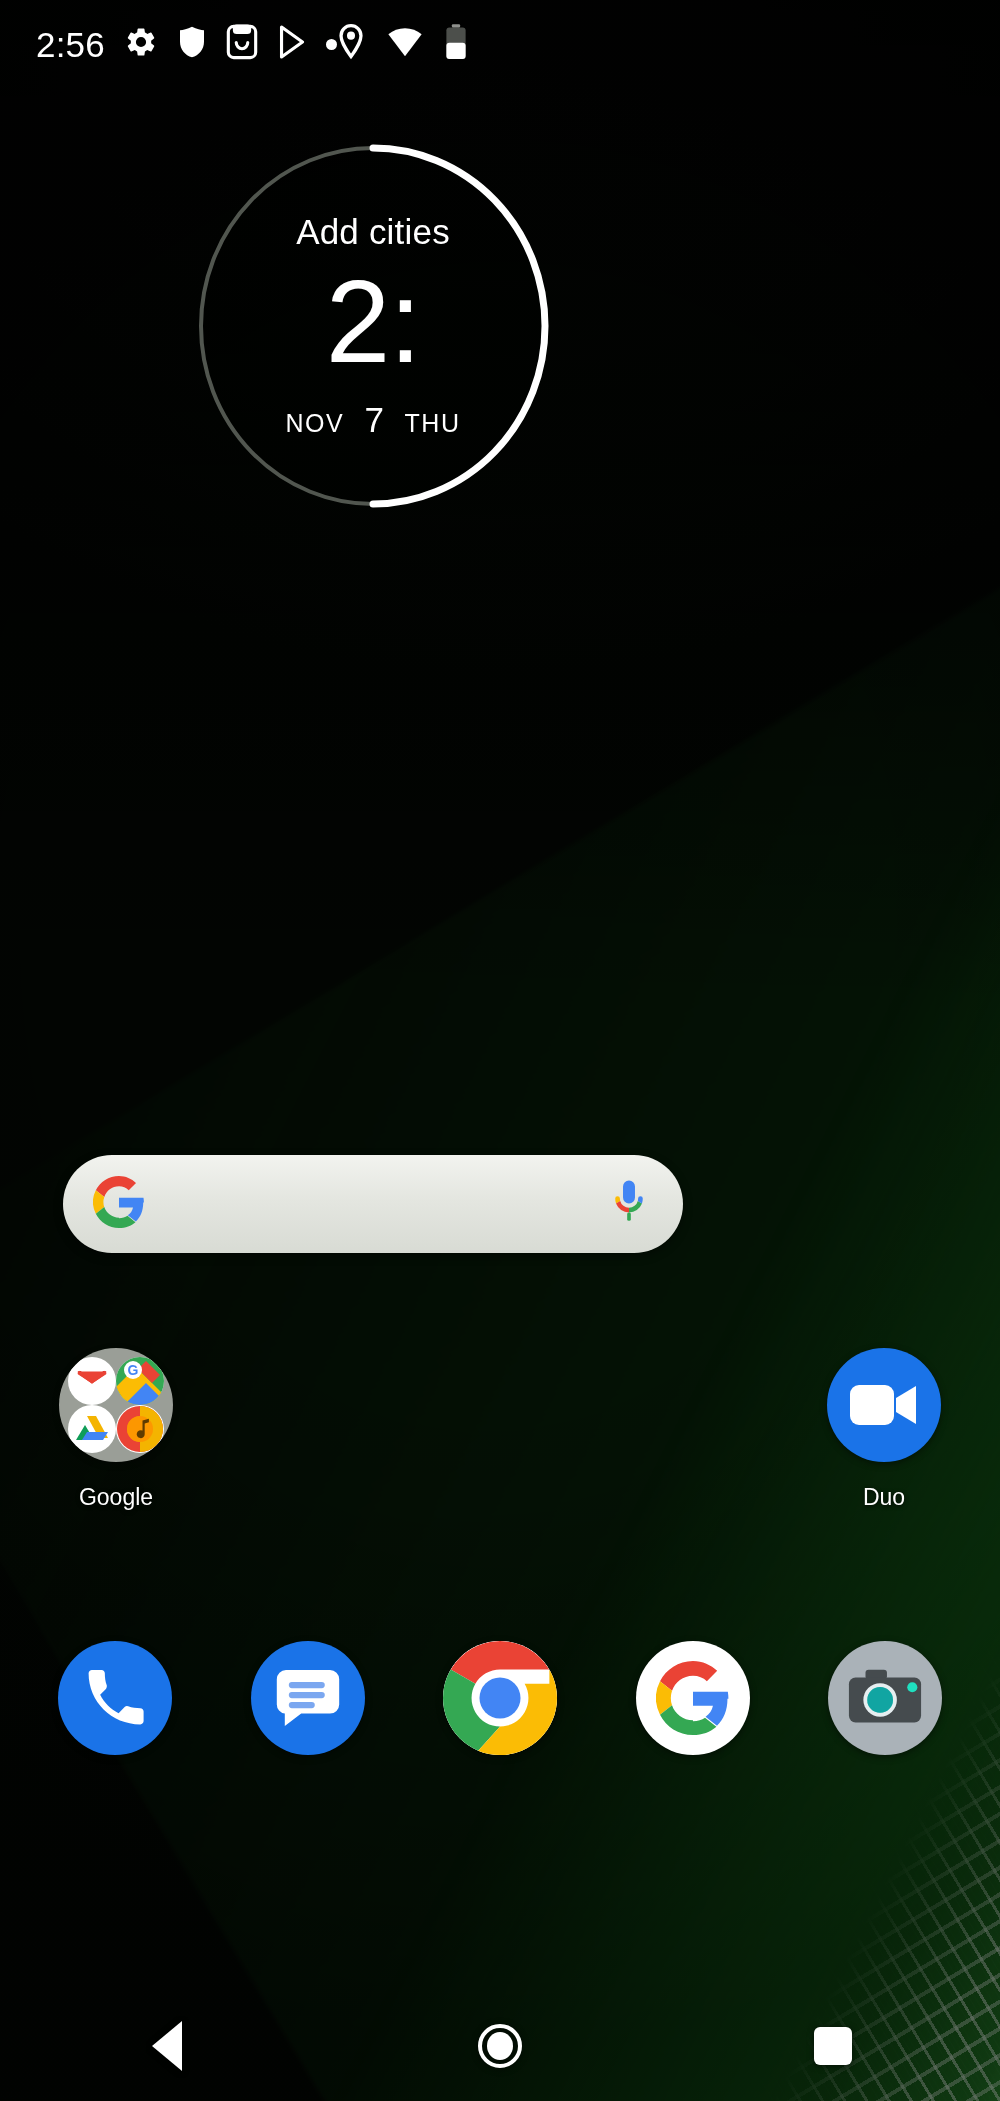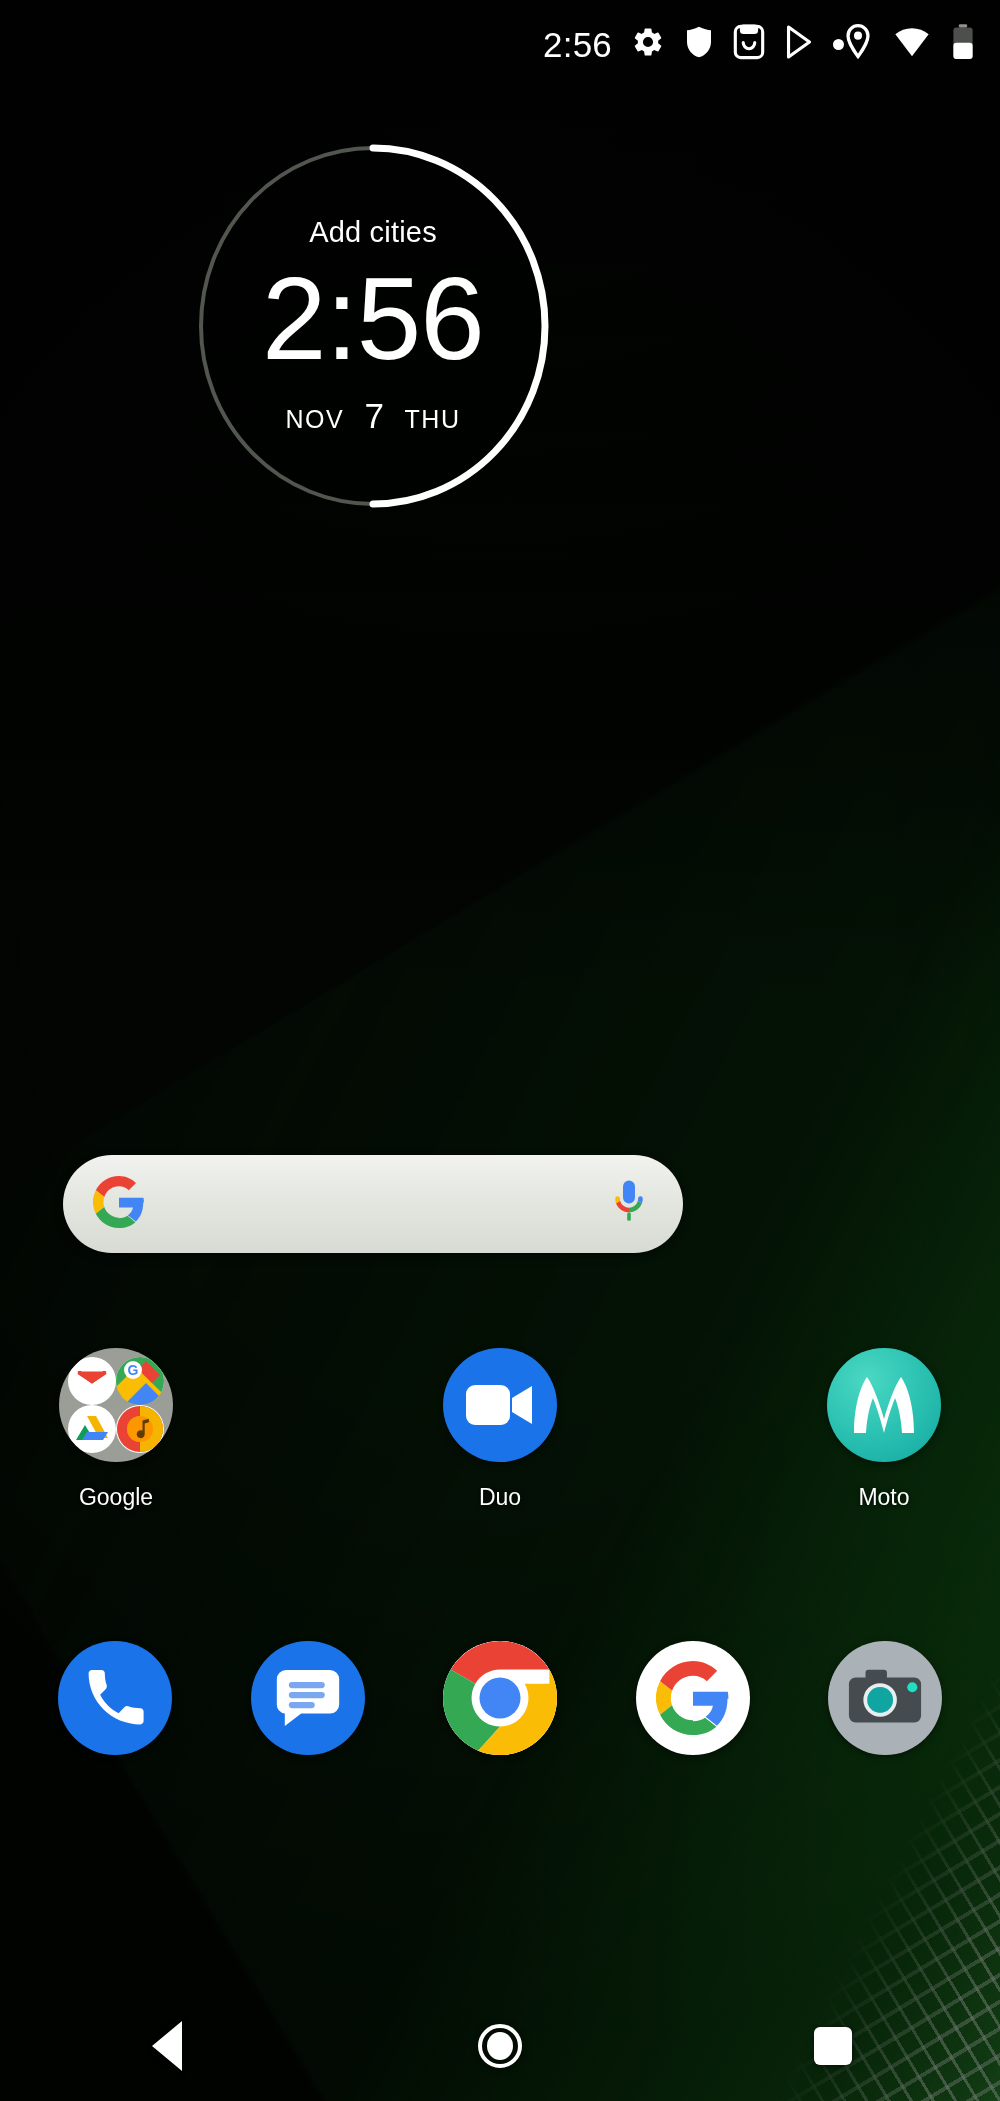--- a/index.html
+++ b/index.html
@@ -74,21 +74,21 @@
     background:linear-gradient(180deg, rgba(0,0,0,0.92) 0%, rgba(0,0,0,0.70) 45%, rgba(0,0,0,0) 100%);
   }
   .wp-vignette {
     position:absolute; inset:0;
     background:radial-gradient(ellipse 900px 1100px at 50% 45%, rgba(0,0,0,0) 40%, rgba(0,0,0,0.45) 100%);
   }
 
   
   #status-bar {
     position:absolute; left:0; top:0; width:1000px; height:88px;
-    display:flex; align-items:center; justify-content:flex-end;
+    display:flex; align-items:center; justify-content:flex-start;
     padding:0 26px 0 36px; z-index:40;
   }
   .sb-left, .sb-right { display:flex; align-items:center; }
   .sb-left { gap:19px; }
   .sb-right { gap:22px; }
   .sb-time {
     color:#fff; font-size:35px; font-weight:400; letter-spacing:0.2px;
     line-height:1;
   }
   .sb-ico { display:block; }
@@ -98,21 +98,21 @@
   #clock-widget {
     position:absolute; left:193px; top:140px; width:360px; height:372px; z-index:30;
   }
   .clock-ring-svg { position:absolute; left:0; top:0; }
   .clock-inner {
     position:absolute; left:0; top:0; width:360px; height:372px;
     display:flex; flex-direction:column; align-items:center; justify-content:center;
     color:#fff;
   }
   .clock-cities {
-    font-size:29px; font-weight:400; color:#ffffff; letter-spacing:0.2px;
+    font-size:35px; font-weight:400; color:#ffffff; letter-spacing:0.2px;
     margin-bottom:8px;
   }
   .clock-time {
     font-size:116px; font-weight:300; line-height:1.08; letter-spacing:-1px;
     display:flex; align-items:baseline;
   }
   .clock-date {
     display:flex; align-items:baseline; gap:20px; margin-top:14px;
   }
   .cd-mon, .cd-dow {
@@ -289,21 +289,20 @@
     <ellipse cx="180" cy="186" rx="172" ry="178" fill="none" stroke="#51564f" stroke-width="4"></ellipse>
     <path d="M180 8 A172 178 0 0 1 180 364" fill="none" stroke="#ffffff" stroke-width="7" stroke-linecap="round"></path>
   </svg>
 
   <div class="clock-inner">
     <div class="clock-cities">Add cities</div>
 
     <div class="clock-time">
       <span>2</span>
       <span>:</span>
-      <span>56</span>
     </div>
 
     <div class="clock-date">
       <span class="cd-mon">NOV</span>
       <span class="cd-day">7</span>
       <span class="cd-dow">THU</span>
     </div>
   </div>
 </div>
 
@@ -382,32 +381,20 @@
       <div class="circle-icon ci-blue">
         <svg width="72" height="58" viewBox="0 0 72 58">
           <rect x="2" y="9" width="44" height="40" rx="9" fill="#ffffff"></rect>
           <path d="M48 22 L68 10 L68 48 L48 36 Z" fill="#ffffff"></path>
         </svg>
       </div>
     </div>
     <div class="app-label">Duo</div>
   </div>
 
-  <div class="app-cell">
-    <div class="app-icon-wrap">
-      <div class="circle-icon" style="background:radial-gradient(circle at 35% 28%, #4ad8c3 0%, #28bfb0 55%, #12a6a0 100%);">
-        <svg width="84" height="84" viewBox="0 0 84 84">
-          <path fill="#ffffff" d="M12 70 C12 44 18 24 25 14 C32 24 38 42 42 56 C46 42 52 24 59 14 C66 24 72 44 72 70
-                   C66 70 62 70 60 70 C59 54 56 42 53 35 C49 45 45 58 42 70 C39 58 35 45 31 35
-                   C28 42 25 54 24 70 C22 70 18 70 12 70 Z"></path>
-        </svg>
-      </div>
-    </div>
-    <div class="app-label">Moto</div>
-  </div>
 
 
 </div>
 
 <div id="drawer-chevron">
   <svg width="34" height="22" viewBox="0 0 34 22">
     <path d="M3 17 L17 5 L31 17" fill="none" stroke="#ffffff" stroke-width="3.4" stroke-linecap="round" stroke-linejoin="round" opacity="0.95"></path>
   </svg>
 </div>
 

